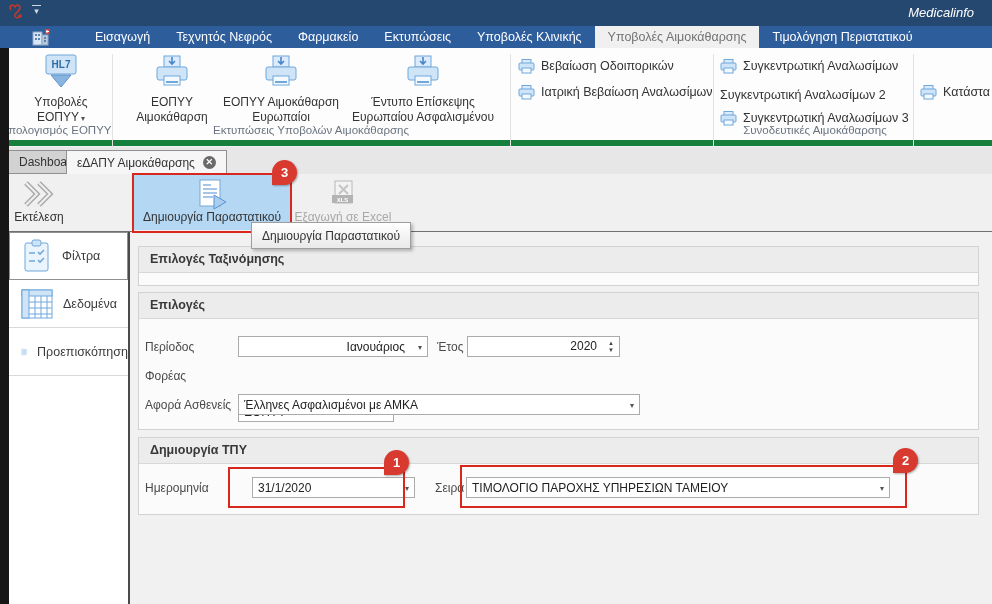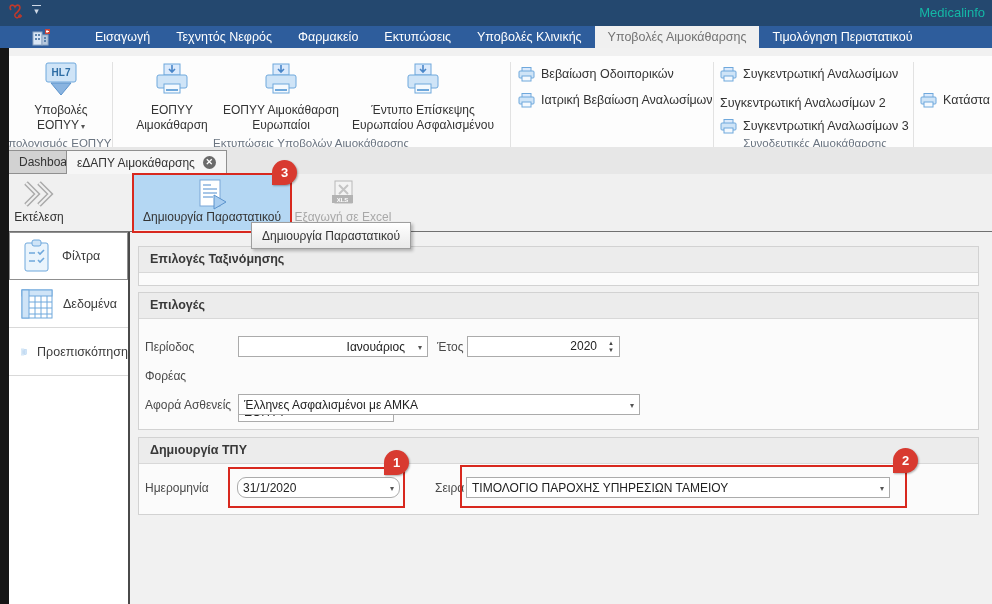--- a/index.html
+++ b/index.html
@@ -3,28 +3,28 @@
 <meta charset="utf-8">
 <style>
   html,body{margin:0;padding:0;}
   body{width:992px;height:604px;position:relative;overflow:hidden;
        font-family:"Liberation Sans",sans-serif;background:#f1f1f1;}
   
   .titlebar{position:absolute;left:0;top:0;width:992px;height:26px;background:#24486f;}
   .logo{position:absolute;left:4px;top:1px;}
   .qat{position:absolute;left:32px;top:5px;color:#cfd9e6;font-size:9px;line-height:8px;text-align:center;}
   .qat .bar{display:block;width:9px;border-top:1px solid #cfd9e6;margin:0 auto 1px;}
-  .app-title{position:absolute;right:7px;top:5px;color:#14b8a6;font-size:13px;white-space:nowrap;}
+  .app-title{position:absolute;right:18px;top:5px;color:#ffffff;font-size:13px;white-space:nowrap;font-style:italic;}
   
   .tabrow{position:absolute;left:0;top:26px;width:992px;height:22px;background:#2e5d9c;display:flex;align-items:stretch;}
   .appbtn{width:82px;display:flex;align-items:center;justify-content:center;}
   .rtab{color:#fff;font-size:12.5px;padding:0 13px;display:flex;align-items:center;white-space:nowrap;}
   .rtab.active{background:#f0f0f0;color:#737373;}
   
-  .ribbon{position:absolute;left:0;top:56px;width:992px;height:98px;background:#fdfdfd;border-bottom:1px solid #15803d;box-sizing:border-box;}
+  .ribbon{position:absolute;left:0;top:48px;width:992px;height:98px;background:#fdfdfd;border-bottom:6px solid #15803d;box-sizing:border-box;}
   .rsep{position:absolute;top:8px;height:118px;width:1px;background:#e2e2e2;top:6px;height:126px;}
   .rcaption{position:absolute;bottom:4px;font-size:11.5px;color:#6a7480;text-align:center;white-space:nowrap;}
   .bigbtn{position:absolute;top:5px;display:flex;flex-direction:column;align-items:center;font-size:12px;color:#333;text-align:center;line-height:15px;}
   .bigbtn .ic{height:38px;display:flex;align-items:flex-end;justify-content:center;margin-bottom:4px;}
   .caret{font-size:8px;color:#555;margin-left:2px;}
   .smallbtn{position:absolute;height:20px;display:flex;align-items:center;gap:6px;font-size:12.5px;color:#333;white-space:nowrap;}
   
   .doctabs{position:absolute;left:0;top:147px;width:992px;height:27px;background:#e7e7e7;}
   .dtab{position:absolute;top:3px;height:24px;box-sizing:border-box;display:flex;align-items:center;font-size:12px;color:#333;padding:0 10px;}
   .dtab.inactive{left:8px;background:#d2d2d2;border:1px solid #909090;}
@@ -324,21 +324,21 @@
 <span class="flabel" style="left:145px;top:398px;">Αφορά Ασθενείς</span>
 <div class="combo" style="left:238px;top:394px;width:402px;">
   <span>Έλληνες Ασφαλισμένοι με ΑΜΚΑ</span>
   <span class="arr">▾</span>
 </div>
 
 <div class="pbox" style="left:138px;top:437px;width:841px;height:78px;">
   <div class="phead">Δημιουργία ΤΠΥ</div>
 </div>
 <span class="flabel" style="left:145px;top:481px;">Ημερομηνία</span>
-<div class="combo" style="left:237px;top:477px;width:163px;border-radius:9px;">
+<div class="combo" style="left:252px;top:477px;width:163px;">
   <span>31/1/2020</span>
   <span class="arr">▾</span>
 </div>
 <span class="flabel" style="left:435px;top:481px;">Σειρά</span>
 <div class="combo" style="left:466px;top:477px;width:424px;">
   <span>ΤΙΜΟΛΟΓΙΟ ΠΑΡΟΧΗΣ ΥΠΗΡΕΣΙΩΝ ΤΑΜΕΙΟΥ</span>
   <span class="arr">▾</span>
 </div>
 
 <div class="redbox" style="left:132px;top:173px;width:160px;height:60px;"></div>

